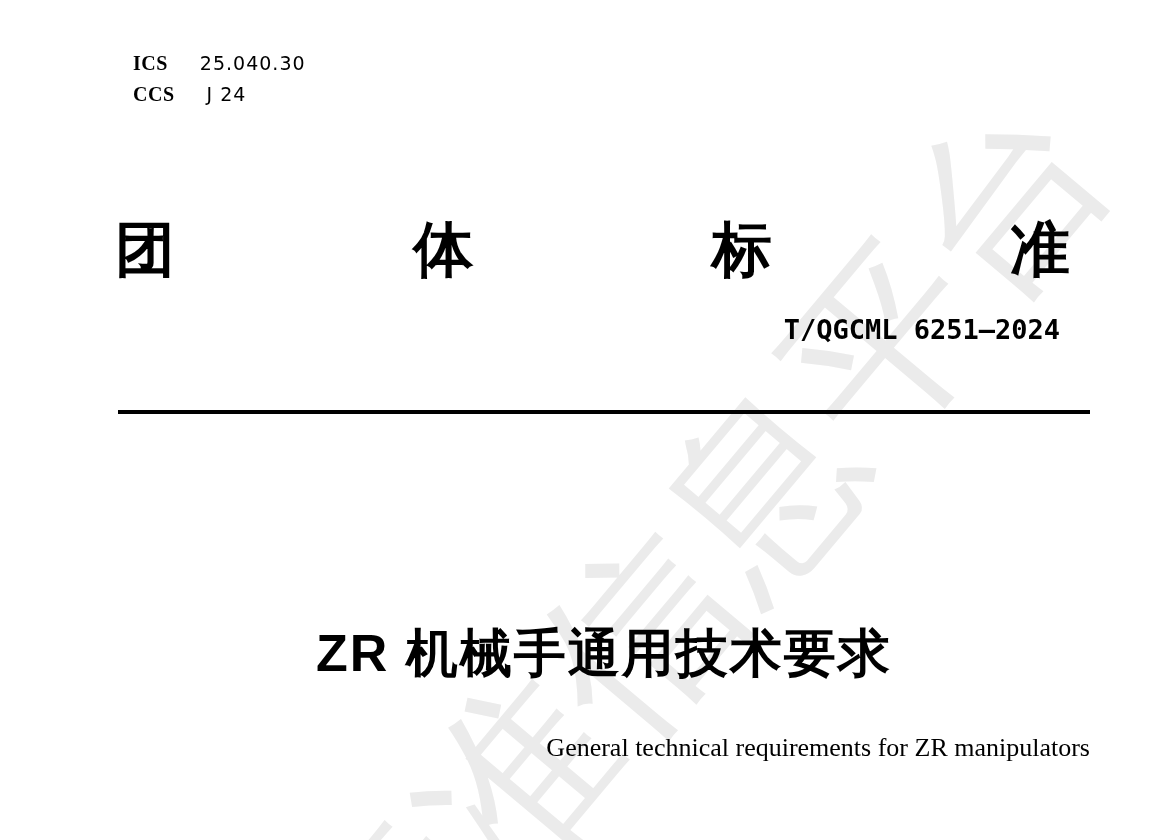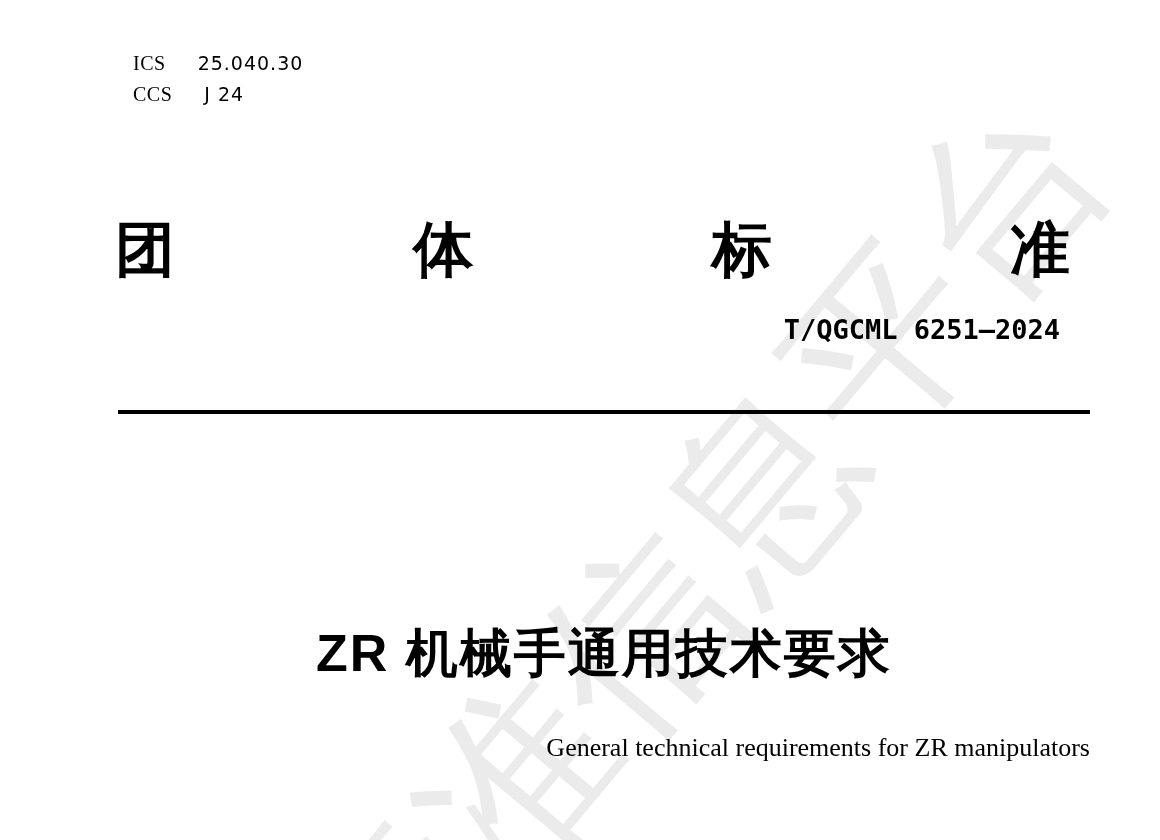--- a/index.html
+++ b/index.html
@@ -34,21 +34,21 @@
   .codes {
     position: absolute;
     left: 133px;
     top: 48px;
     font-size: 20px;
     line-height: 31px;
   }
   .code-line { display: flex; align-items: baseline; }
   .code-label {
     font-family: "Liberation Serif", serif;
-    font-weight: 400;
+    font-weight: 700;
     letter-spacing: 0.5px;
   }
   .code-value {
     font-family: "DejaVu Sans", sans-serif;
     font-size: 19px;
     margin-left: 32px;
     letter-spacing: 1px;
   }
   
   .doc-type-row {

